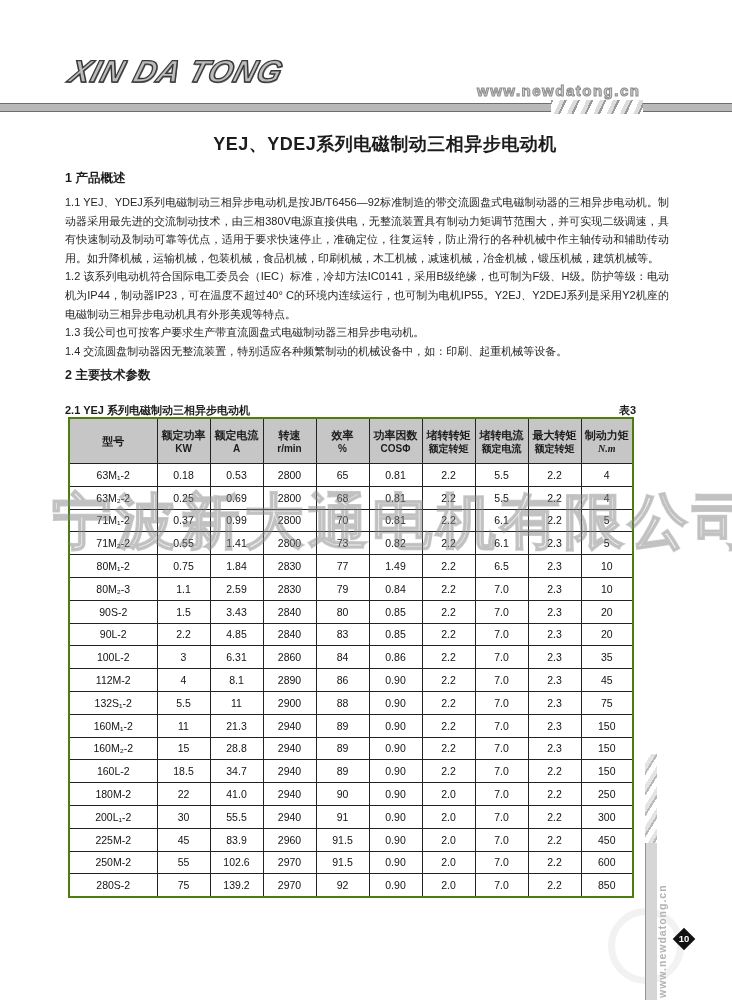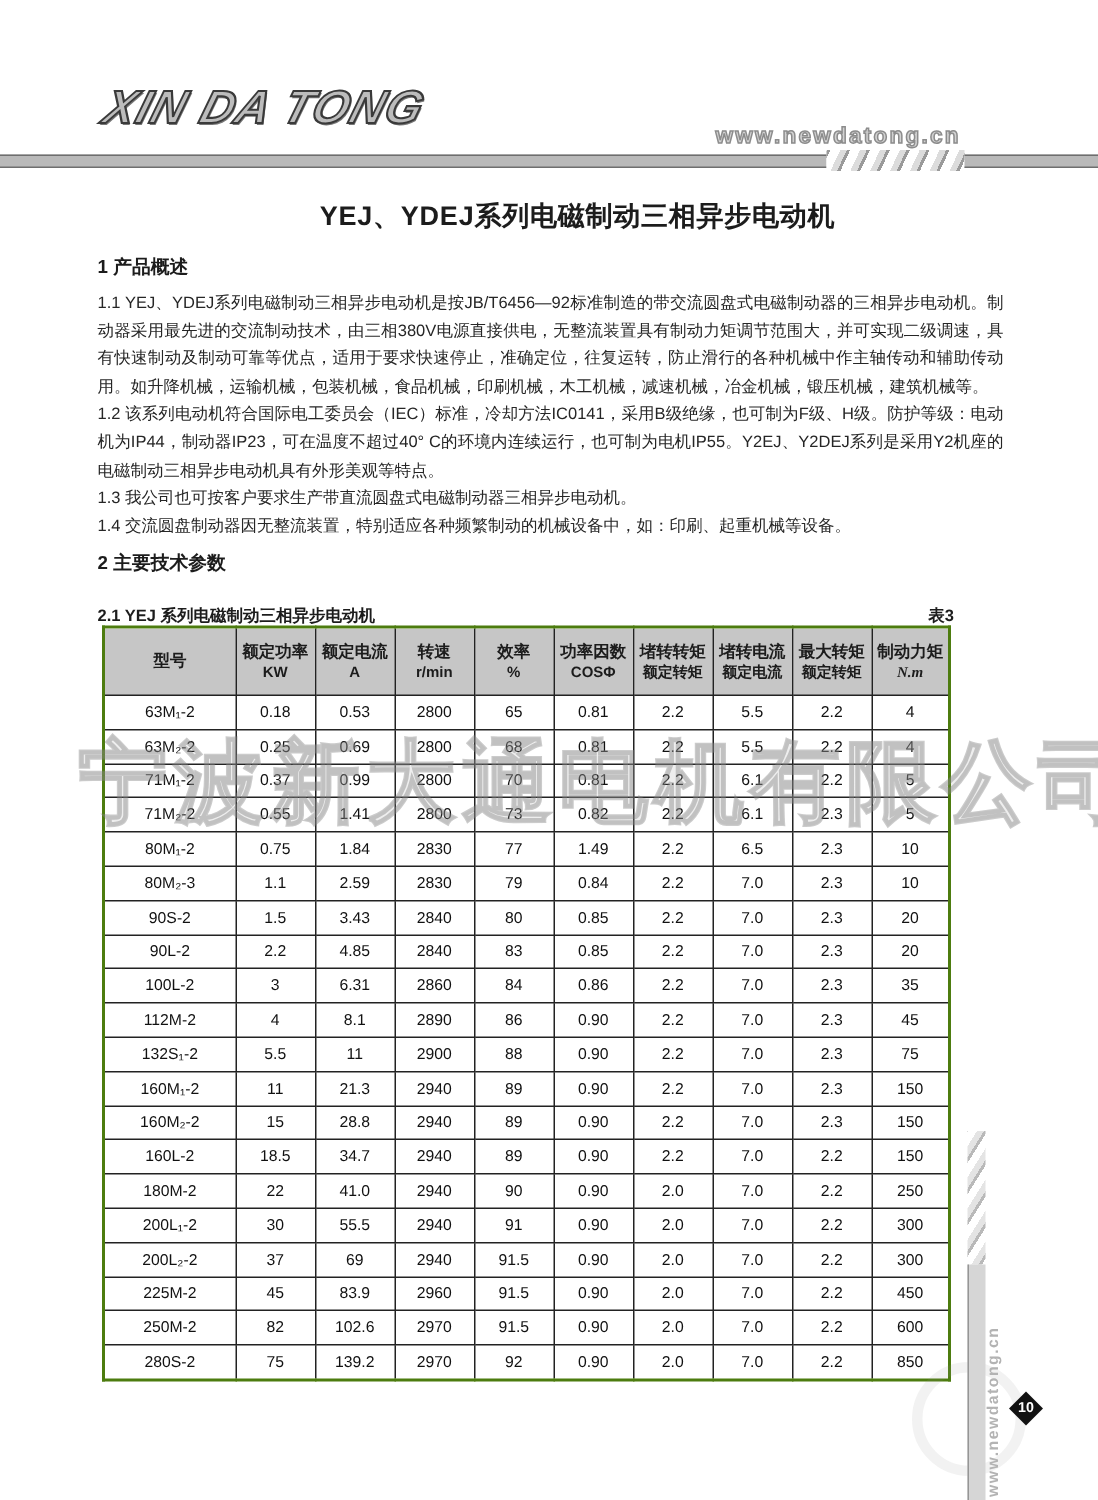--- a/index.html
+++ b/index.html
@@ -379,46 +379,34 @@
           <td>55.5</td>
           <td>2940</td>
           <td>91</td>
           <td>0.90</td>
           <td>2.0</td>
           <td>7.0</td>
           <td>2.2</td>
           <td>300</td>
         </tr>
         <tr>
-          <td>200L₂-2</td>
-          <td>37</td>
-          <td>69</td>
-          <td>2940</td>
-          <td>91.5</td>
-          <td>0.90</td>
-          <td>2.0</td>
-          <td>7.0</td>
-          <td>2.2</td>
-          <td>300</td>
-        </tr>
-        <tr>
           <td>225M-2</td>
           <td>45</td>
           <td>83.9</td>
           <td>2960</td>
           <td>91.5</td>
           <td>0.90</td>
           <td>2.0</td>
           <td>7.0</td>
           <td>2.2</td>
           <td>450</td>
         </tr>
         <tr>
           <td>250M-2</td>
-          <td>82</td>
+          <td>55</td>
           <td>102.6</td>
           <td>2970</td>
           <td>91.5</td>
           <td>0.90</td>
           <td>2.0</td>
           <td>7.0</td>
           <td>2.2</td>
           <td>600</td>
         </tr>
         <tr>

